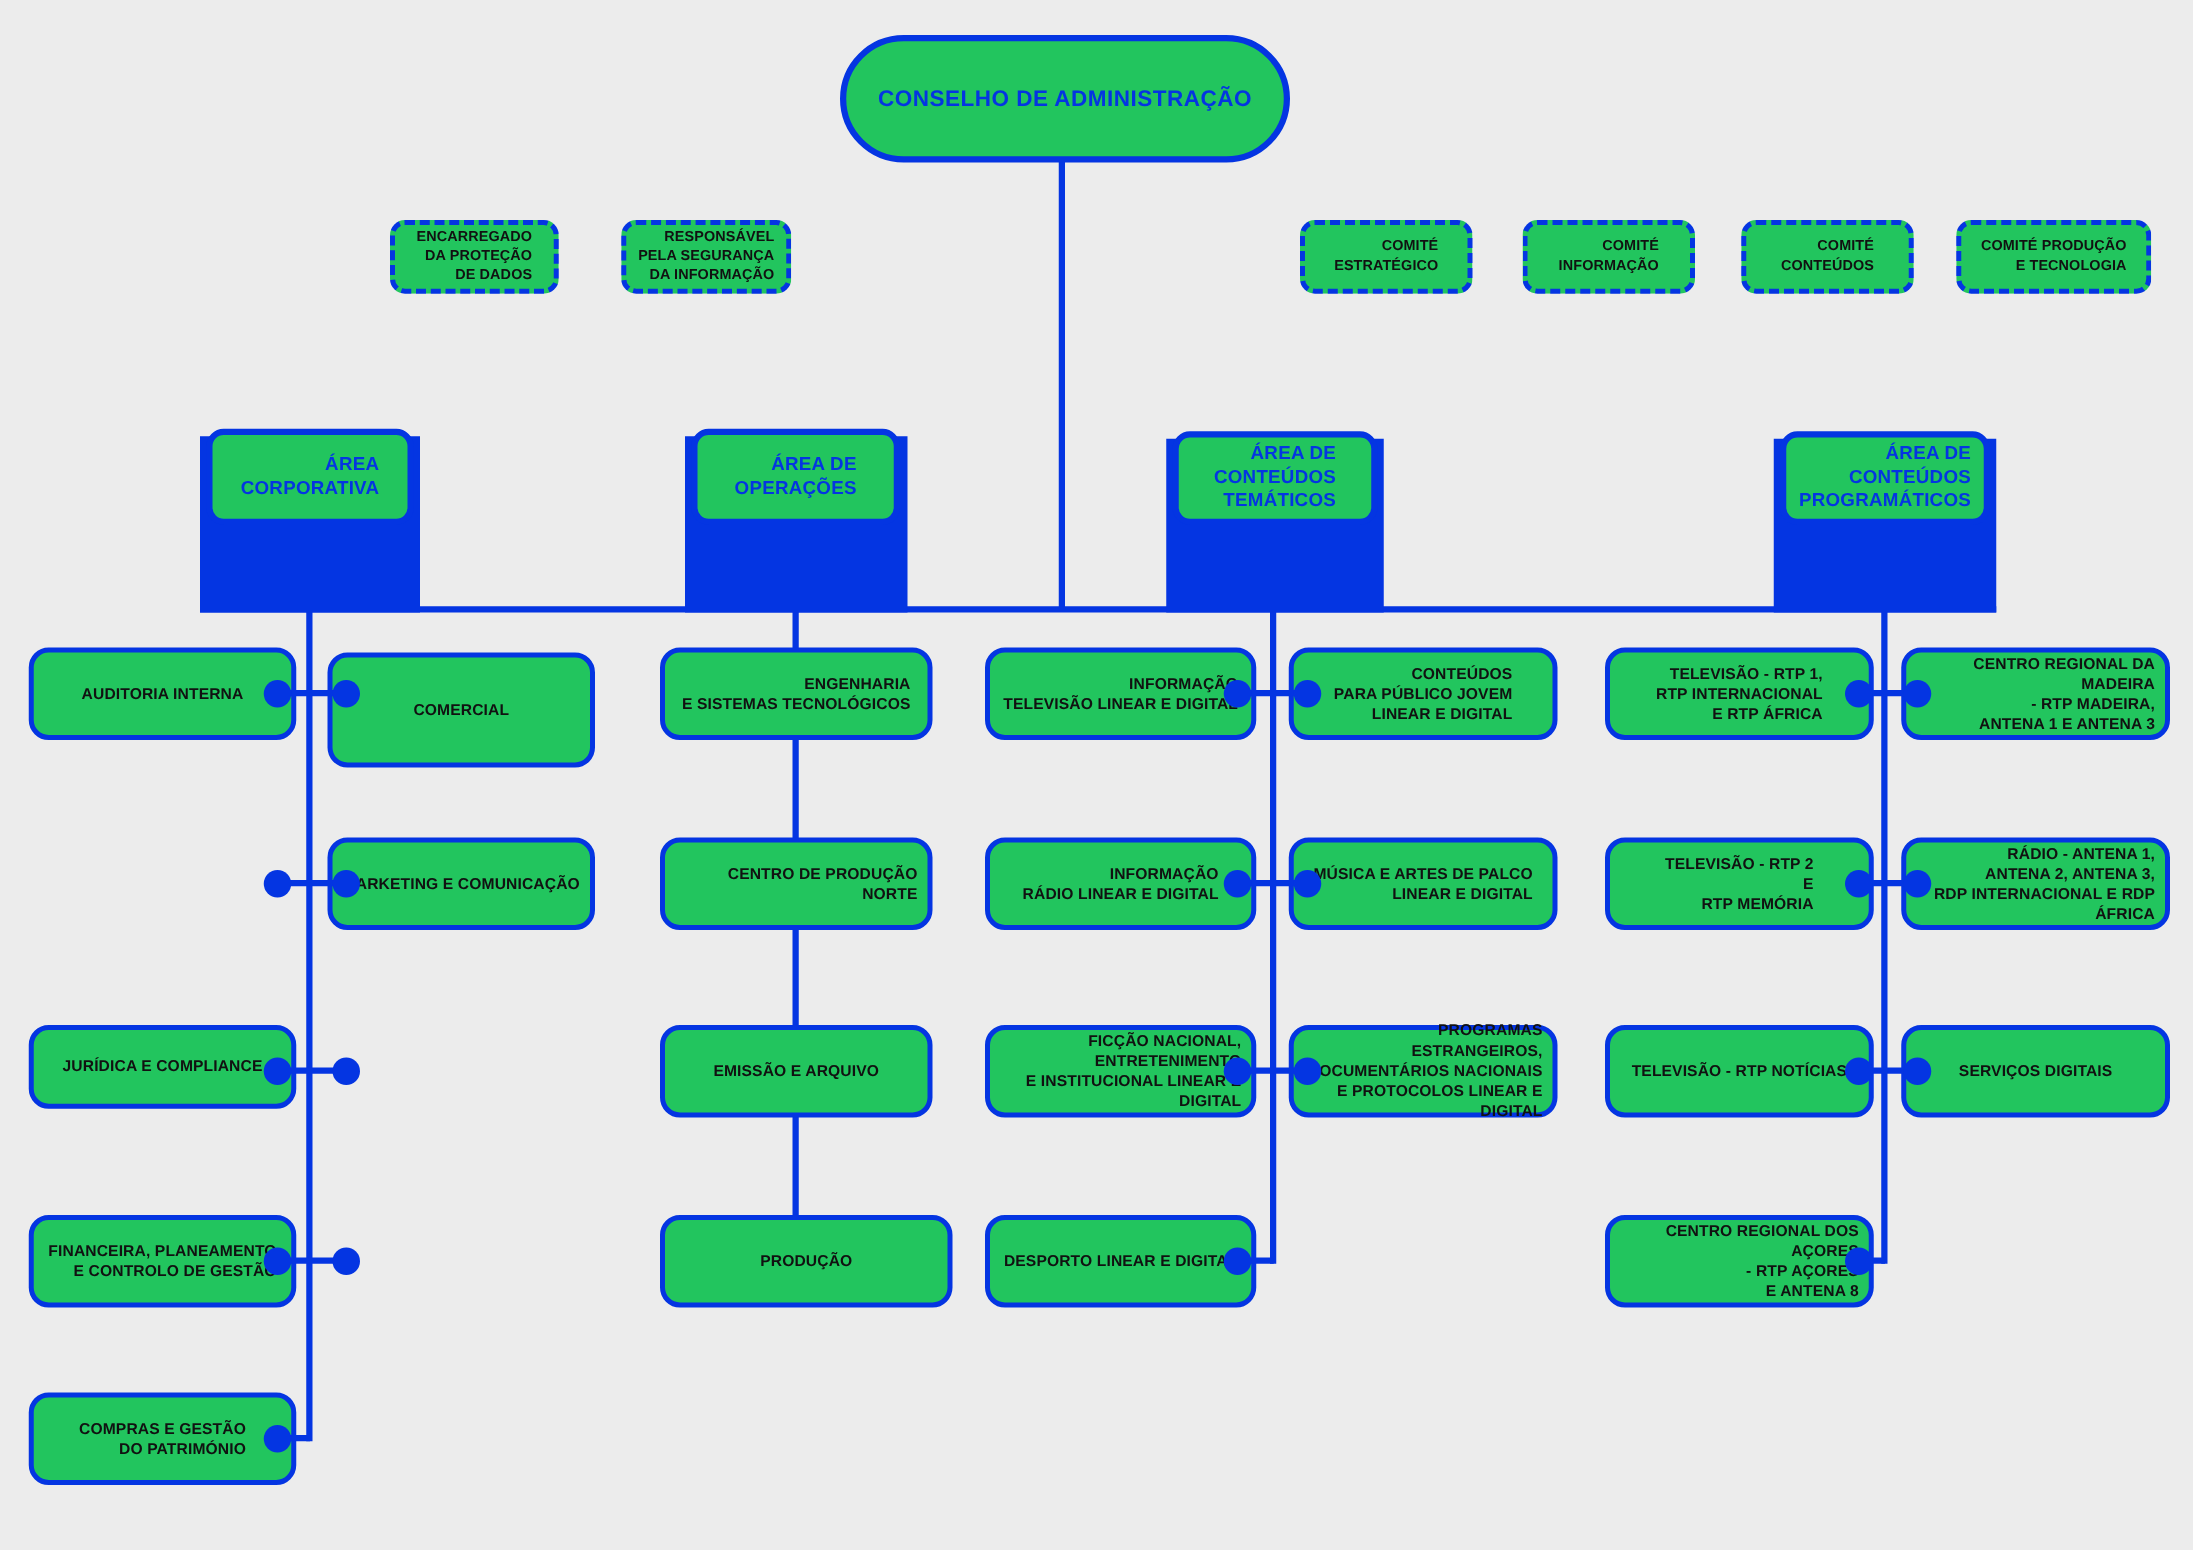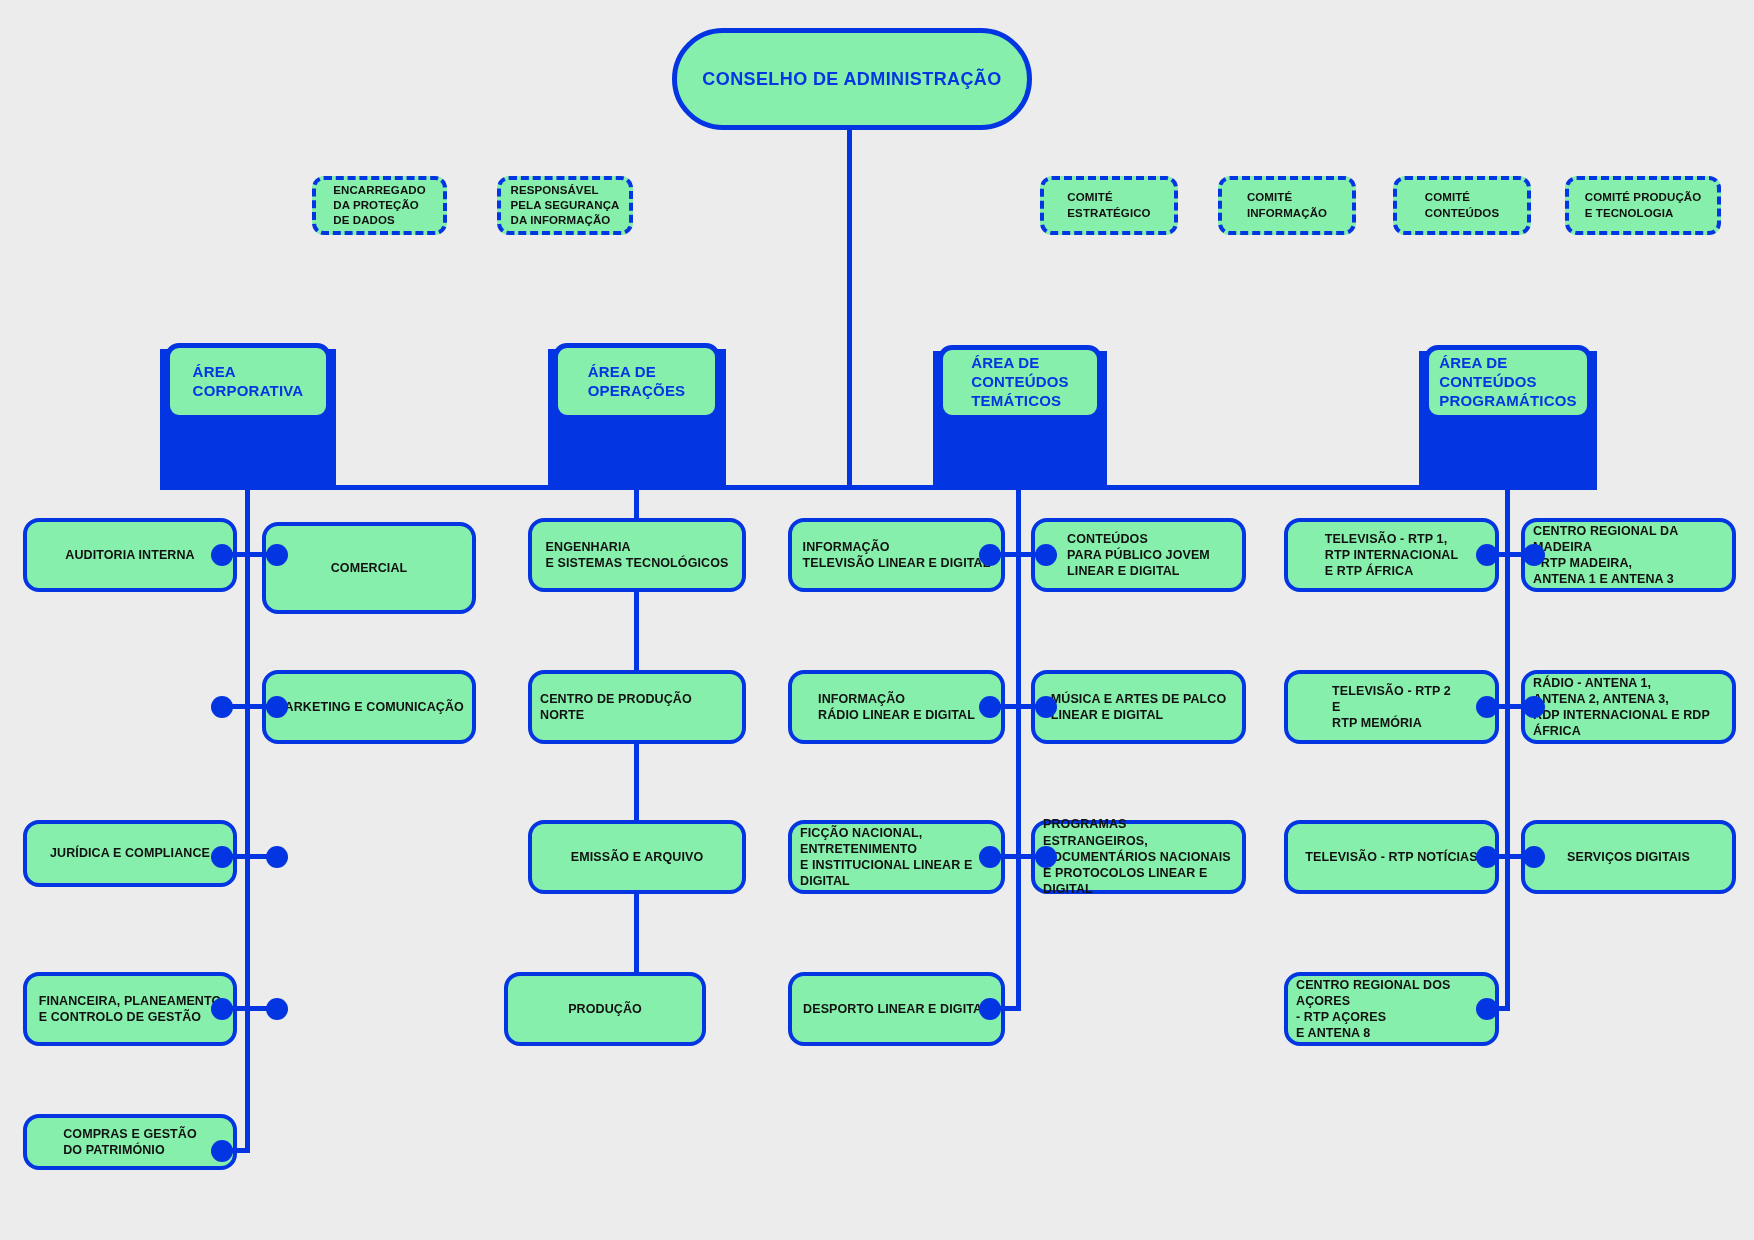--- a/index.html
+++ b/index.html
@@ -8,21 +8,21 @@
     --text:#111111;
   }
   html,body{margin:0;padding:0;background:var(--background);}
   body{font-family:"Liberation Sans",sans-serif;}
   .canvas{position:relative;width:1754px;height:1240px;background:var(--background);overflow:hidden;}
 
   .line{position:absolute;background:var(--accent);z-index:1;}
   .flag{position:absolute;background:var(--accent);z-index:1;}
 
   .node{position:absolute;display:flex;align-items:center;justify-content:center;
-        text-align:left;white-space:pre-line;box-sizing:border-box;background:#86efac;}
+        text-align:right;white-space:pre-line;box-sizing:border-box;background:#22c55e;}
 
   .rootnode{border:5px solid var(--accent);border-radius:52px;color:var(--accent);
             font-weight:700;font-size:18px;letter-spacing:.4px;z-index:2;}
 
   .dashed{border:4px dashed var(--accent);border-radius:12px;font-weight:700;
           font-size:11.5px;line-height:1.32;color:var(--text);z-index:2;letter-spacing:.1px;}
 
   .header{border:5px solid var(--accent);border-radius:14px;color:var(--accent);
           font-weight:700;font-size:15px;line-height:1.26;z-index:2;letter-spacing:.2px;}
 
@@ -77,30 +77,30 @@
 CONTEÚDOS
 TEMÁTICOS</div>
   <div class="node header" style="left:1424px;top:345px;width:168px;height:75px">ÁREA DE
 CONTEÚDOS
 PROGRAMÁTICOS</div>
 
   <div class="node child" style="left:23px;top:518px;width:214px;height:74px">AUDITORIA INTERNA</div>
   <div class="node child" style="left:23px;top:820px;width:214px;height:67px">JURÍDICA E COMPLIANCE</div>
   <div class="node child" style="left:23px;top:972px;width:214px;height:74px">FINANCEIRA, PLANEAMENTO
 E CONTROLO DE GESTÃO</div>
-  <div class="node child" style="left:23px;top:1114px;width:214px;height:56px">COMPRAS E GESTÃO
+  <div class="node child" style="left:23px;top:1114px;width:214px;height:74px">COMPRAS E GESTÃO
 DO PATRIMÓNIO</div>
   <div class="node child" style="left:262px;top:522px;width:214px;height:92px">COMERCIAL</div>
   <div class="node child" style="left:262px;top:670px;width:214px;height:74px">MARKETING E COMUNICAÇÃO</div>
 
   <div class="node child" style="left:528px;top:518px;width:218px;height:74px">ENGENHARIA
 E SISTEMAS TECNOLÓGICOS</div>
   <div class="node child" style="left:528px;top:670px;width:218px;height:74px">CENTRO DE PRODUÇÃO NORTE</div>
   <div class="node child" style="left:528px;top:820px;width:218px;height:74px">EMISSÃO E ARQUIVO</div>
-  <div class="node child" style="left:504px;top:972px;width:202px;height:74px">PRODUÇÃO</div>
+  <div class="node child" style="left:528px;top:972px;width:234px;height:74px">PRODUÇÃO</div>
 
   <div class="node child" style="left:788px;top:518px;width:217px;height:74px">INFORMAÇÃO
 TELEVISÃO LINEAR E DIGITAL</div>
   <div class="node child" style="left:788px;top:670px;width:217px;height:74px">INFORMAÇÃO
 RÁDIO LINEAR E DIGITAL</div>
   <div class="node child" style="left:788px;top:820px;width:217px;height:74px">FICÇÃO NACIONAL,
 ENTRETENIMENTO
 E INSTITUCIONAL LINEAR E DIGITAL</div>
   <div class="node child" style="left:788px;top:972px;width:217px;height:74px">DESPORTO LINEAR E DIGITAL</div>
   <div class="node child" style="left:1031px;top:518px;width:215px;height:74px">CONTEÚDOS

